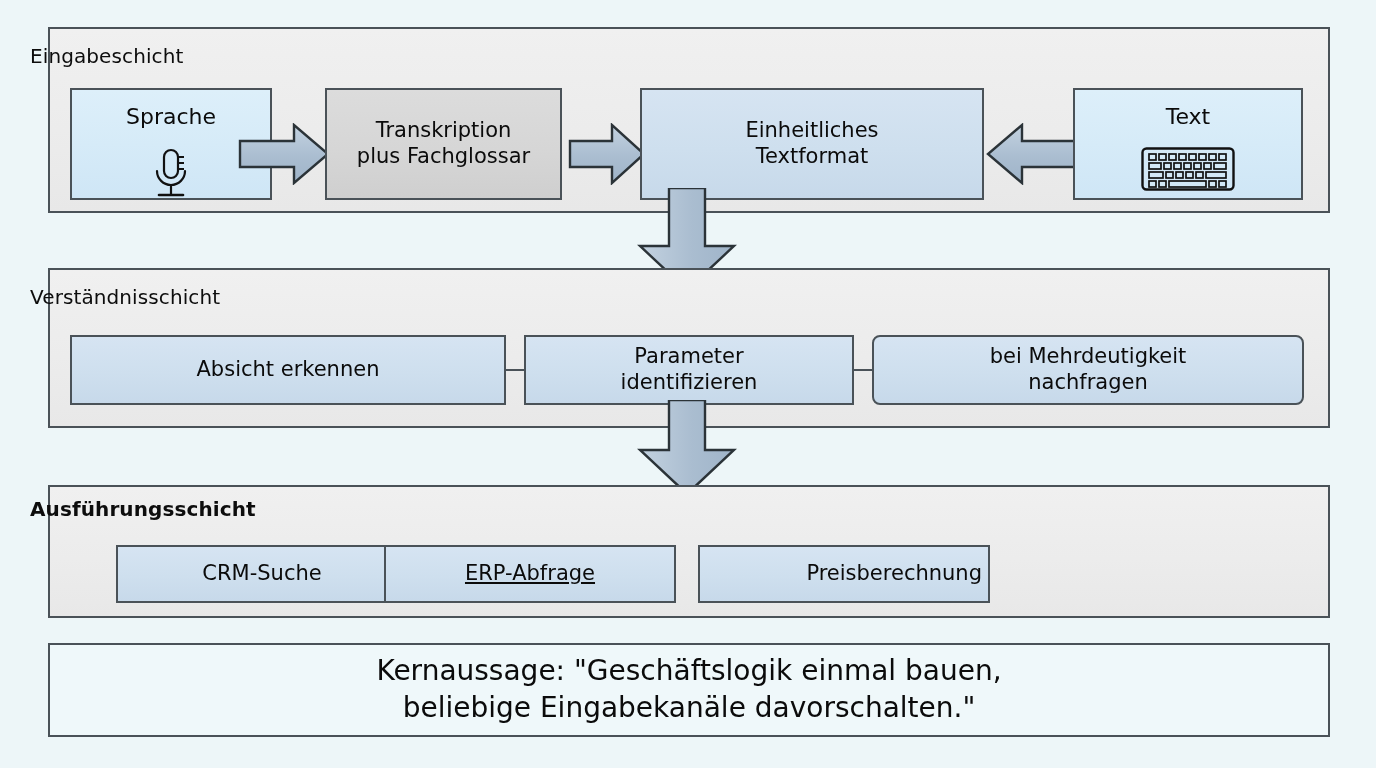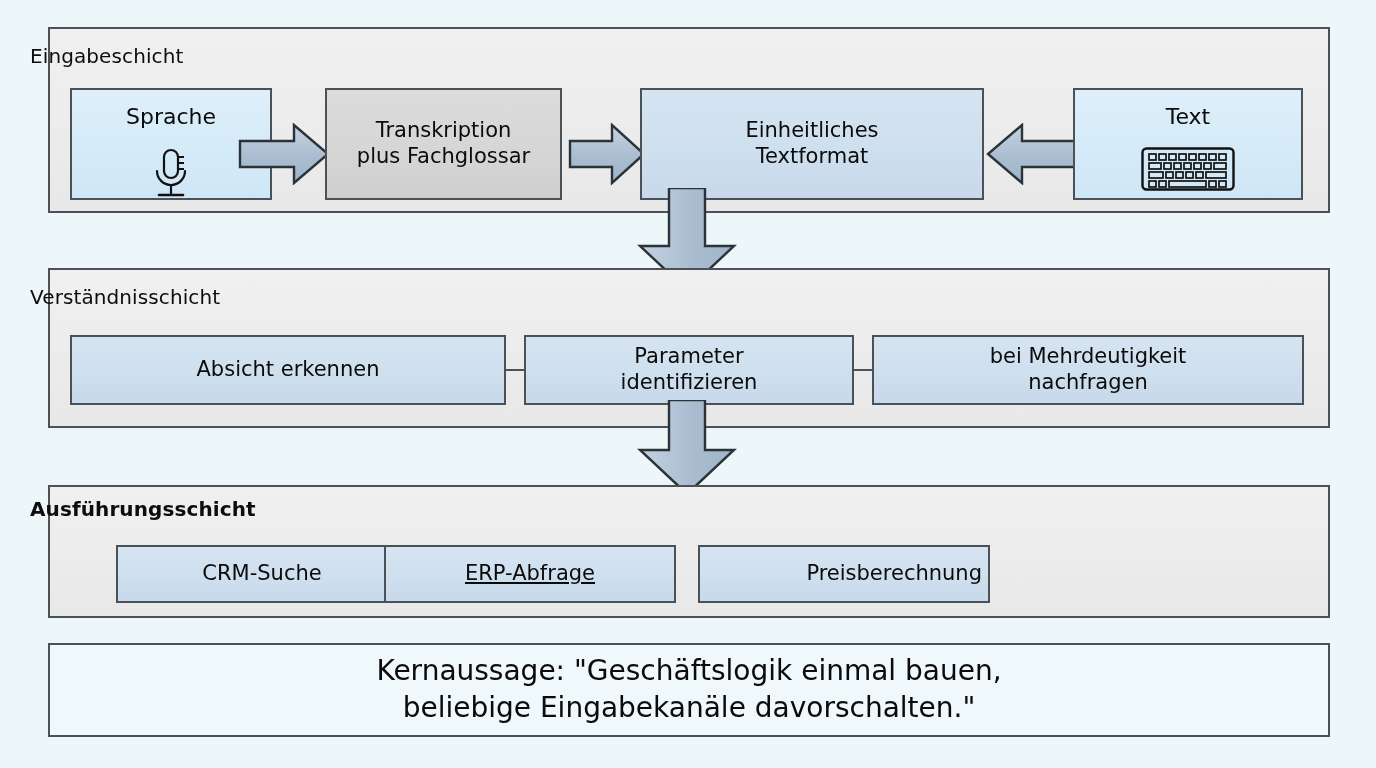--- a/index.html
+++ b/index.html
@@ -238,21 +238,21 @@
 
   <div class="connector" style="left:506px; top:369px; width:18px;"></div>
 
   <div class="node fill-steelblue" style="left:524px; top:335px; width:330px; height:70px; flex-direction:column;">
     <span>Parameter</span>
     <span>identifizieren</span>
   </div>
 
   <div class="connector" style="left:854px; top:369px; width:18px;"></div>
 
-  <div class="node fill-steelblue" style="left:872px; top:335px; width:432px; height:70px; flex-direction:column;">
+  <div class="node fill-steelblue" style="left:872px; top:335px; width:432px; height:70px; flex-direction:column;border-radius:8px;">
     <span>bei Mehrdeutigkeit</span>
     <span>nachfragen</span>
   </div>
 
   <div class="arrow" style="left:637px; top:400px;">
     <svg width="100" height="96" viewBox="0 0 100 96">
       <defs>
         <linearGradient id="agD2" x1="0" y1="0" x2="1" y2="0">
           <stop offset="0%" stop-color="#c3d2e0"></stop>
           <stop offset="55%" stop-color="#aabdd0"></stop>

